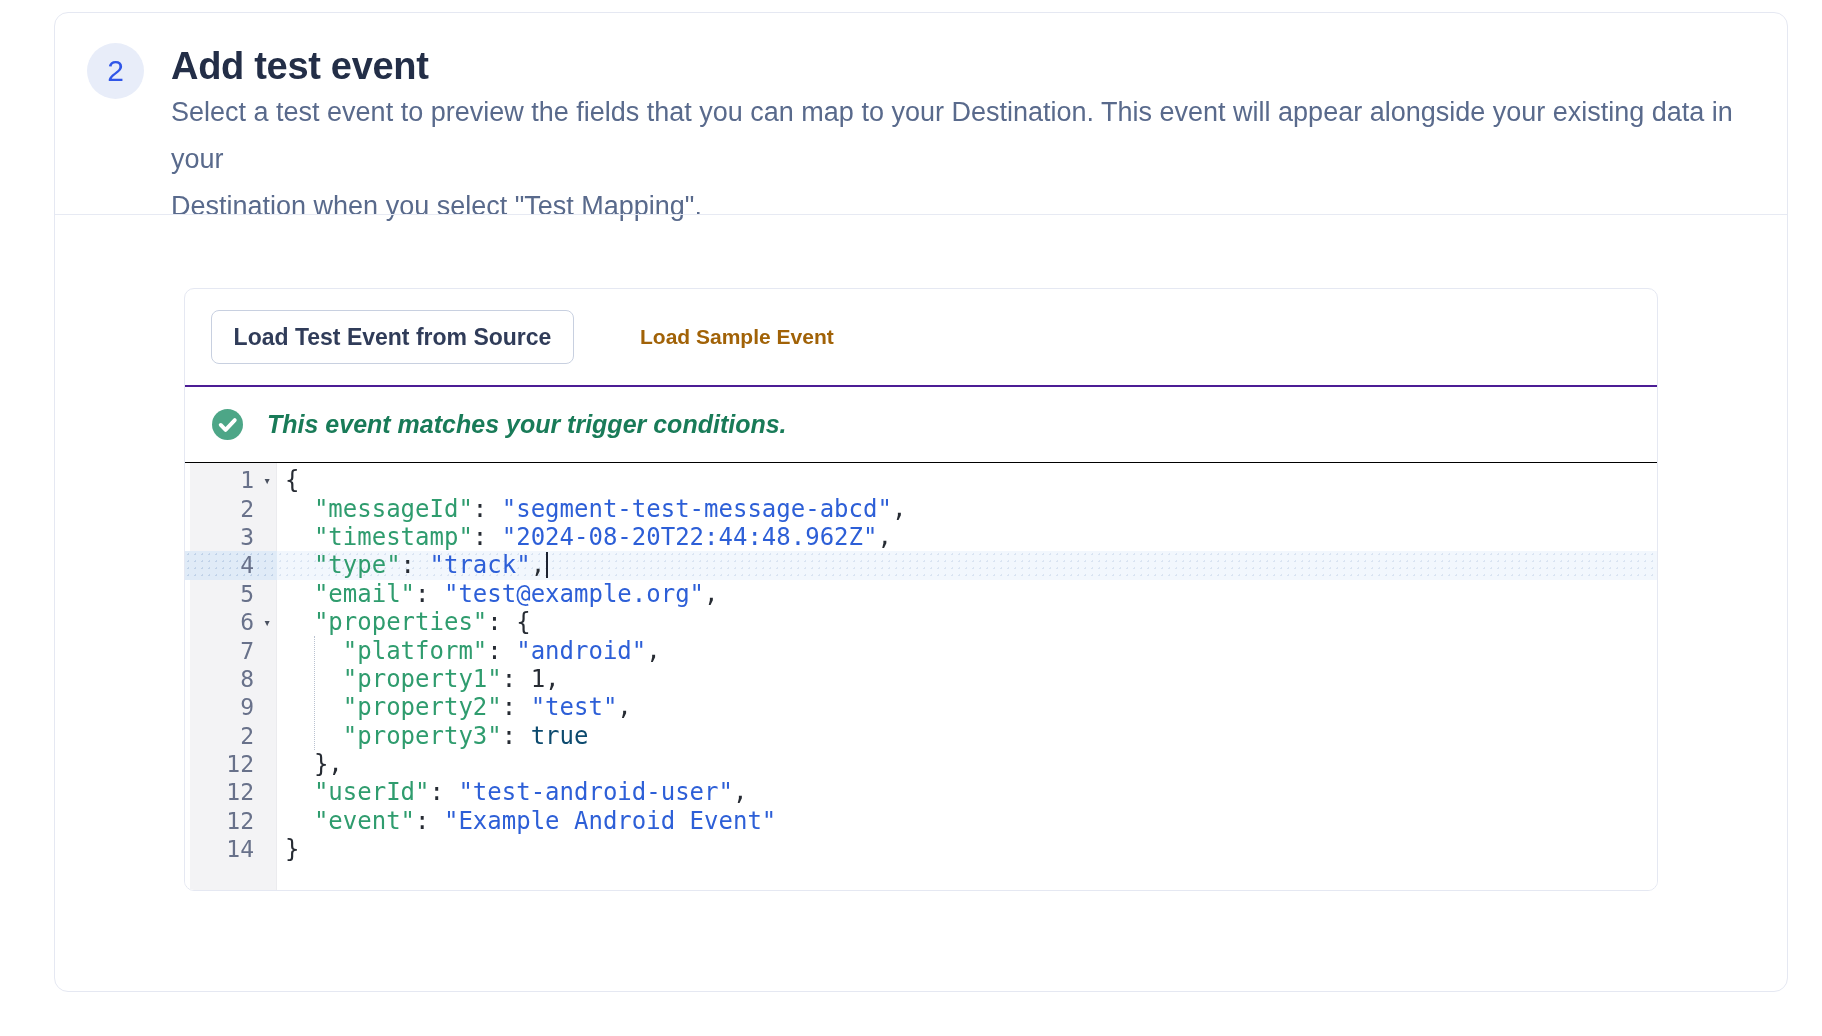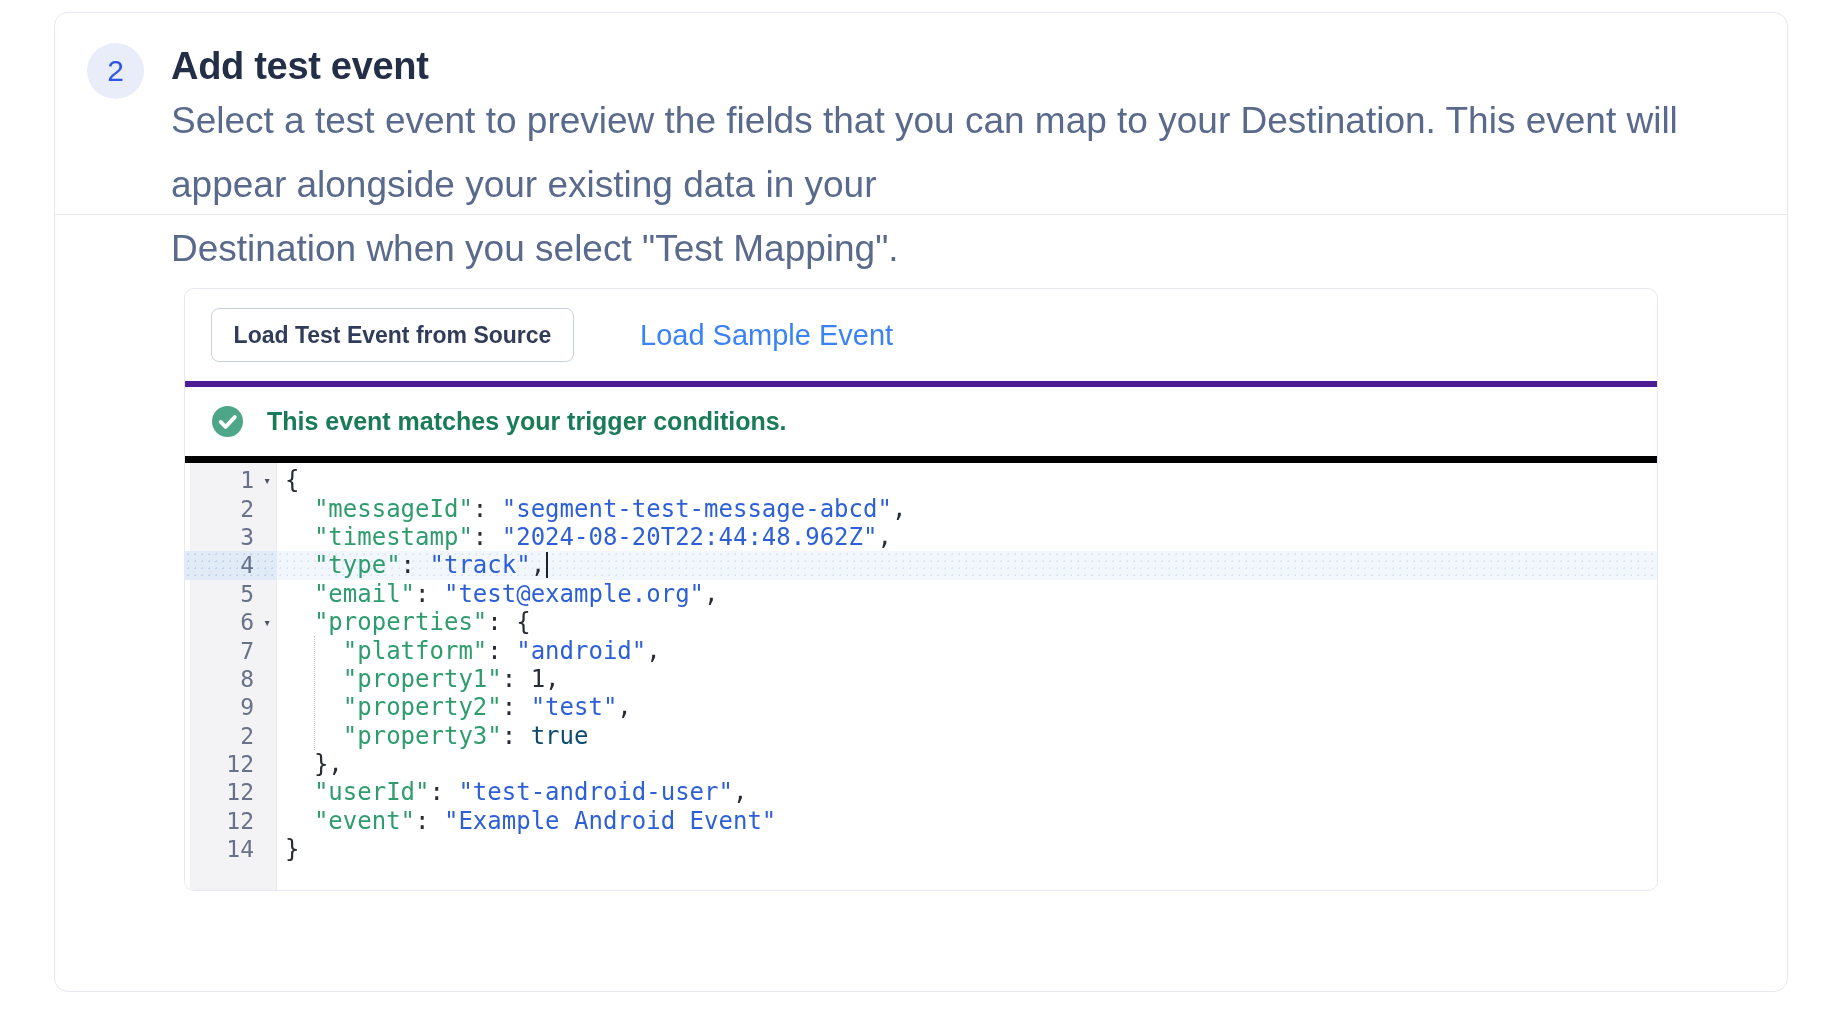--- a/index.html
+++ b/index.html
@@ -17,52 +17,52 @@
     border-radius: 50%; background: #e8edf9; color: #3056e8;
     font-size: 30px; font-weight: 500; display: flex;
     align-items: center; justify-content: center;
   }
   .page-title {
     position: absolute; left: 116px; top: 32px;
     font-size: 38px; font-weight: 700; color: #232e47; letter-spacing: -0.3px;
   }
   .page-desc {
     position: absolute; left: 116px; top: 76px; width: 1600px;
-    font-size: 37px; color: #596a8c; line-height: 64px;
+    font-size: 27px; color: #596a8c; line-height: 47px;
   }
   .header-divider {
     position: absolute; left: 0; top: 201px; width: 100%; height: 0;
     border-top: 1px solid #e7eaf3;
   }
 
   
   .inner-card {
     position: absolute; left: 129px; top: 275px; width: 1474px; height: 603px;
     border: 1px solid #e5e8f2; border-radius: 10px; background: #fff;
     overflow: hidden;
   }
   .btn-row {
-    height: 98px; border-bottom: 6px solid #4c1d95;
+    height: 98px; border-bottom: 2px solid #4c1d95;
     display: flex; align-items: center;
   }
   .load-test-btn {
     margin-left: 26px; width: 363px; height: 54px;
     background: #fff; border: 1px solid #c8d0e0; border-radius: 8px;
     font-family: "Liberation Sans", sans-serif;
     font-size: 23px; font-weight: 600; color: #303c59; cursor: pointer;
     display: flex; align-items: center; justify-content: center;
   }
   .load-sample-btn {
     margin-left: 48px; background: none; border: none; cursor: pointer;
     font-family: "Liberation Sans", sans-serif;
-    font-size: 29px; font-weight: 400; color: #3b82f6; padding: 14px 18px;
+    font-size: 21px; font-weight: 700; color: #a16207; padding: 14px 18px;
   }
   .status-row {
-    height: 76px; border-bottom: 7px solid #000000;
-    display: flex; align-items: center; padding-left: 27px;
+    height: 76px; border-bottom: 1px solid #000000;
+    display: flex; align-items: center; padding-left: 27px; font-style: italic;
   }
   .check-icon { width: 31px; height: 31px; flex: none; }
   .status-text {
     margin-left: 24px; font-size: 25px; font-weight: 600; color: #197b58;
   }
 
   
   .code-editor {
     position: relative; height: 428px; background: #fff;
     font-family: "DejaVu Sans Mono", monospace; font-size: 24px;

